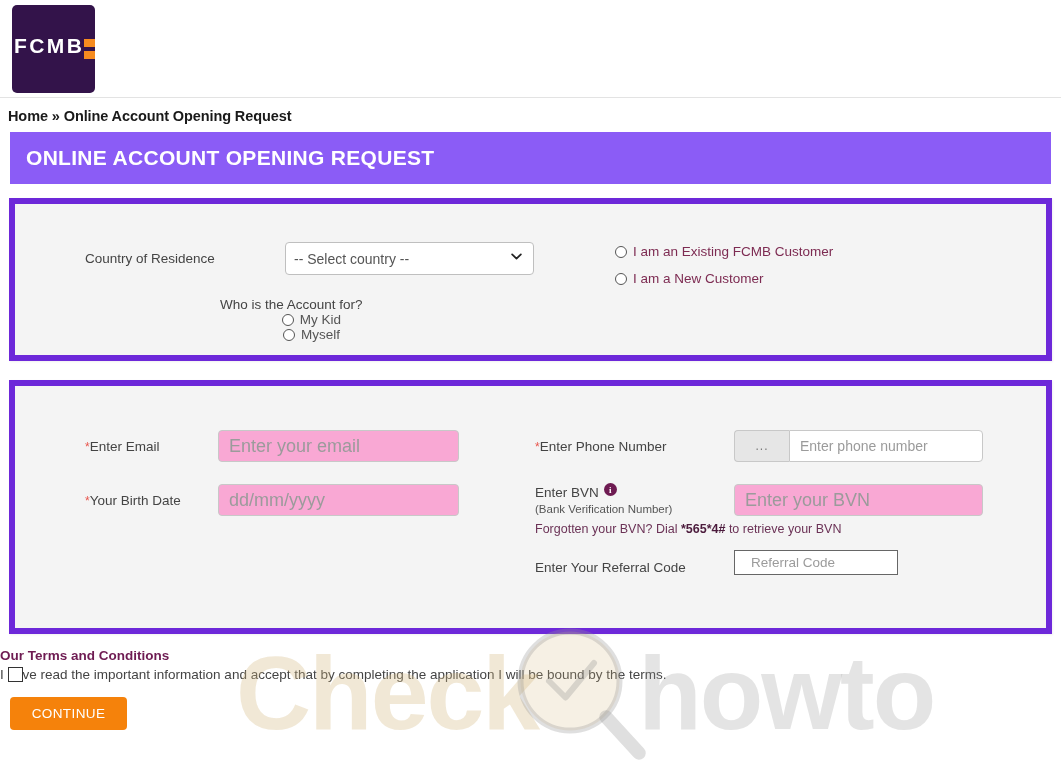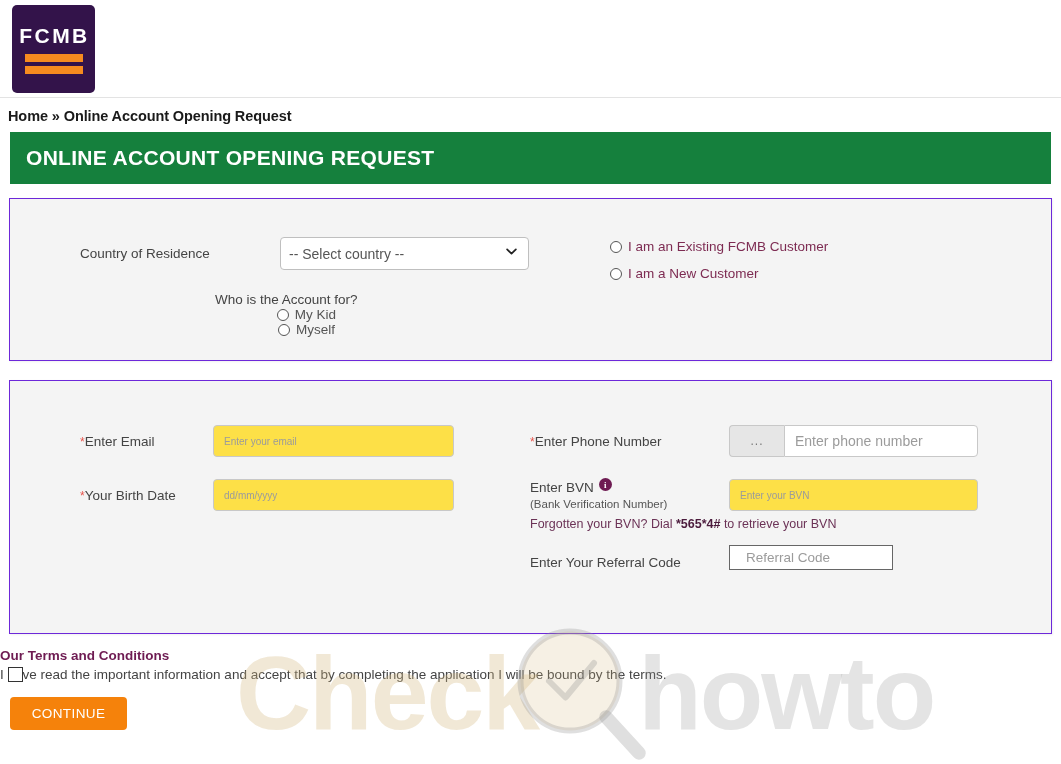--- a/index.html
+++ b/index.html
@@ -23,21 +23,21 @@
   }
   .logo {
     position: absolute;
     left: 12px;
     top: 5px;
     width: 83px;
     height: 88px;
     background: #33134a;
     border-radius: 5px;
     display: flex;
-    flex-direction: column;
+    flex-direction: row;
     align-items: center;
     justify-content: center;
   }
   .logo-word {
     color: #ffffff;
     font-size: 21px;
     font-weight: bold;
     letter-spacing: 2.4px;
     line-height: 1;
     margin-bottom: 8px;
@@ -57,37 +57,37 @@
     font-size: 14.5px;
     font-weight: bold;
     color: #1a1a1a;
     letter-spacing: -0.1px;
   }
 
   
   .page-banner {
     margin: 0 10px;
     height: 52px;
-    background: #15803d;
+    background: #8b5cf6;
     display: flex;
     align-items: center;
     padding-left: 16px;
   }
   .page-banner-title {
     color: #ffffff;
     font-size: 21px;
     font-weight: bold;
     letter-spacing: 0.3px;
   }
 
   
   .panel {
     margin: 12px 9px;
     background: #f4f4f4;
-    border: 1px solid #6d28d9;
+    border: 6px solid #6d28d9;
     box-shadow: 1px 1px 2px rgba(0,0,0,0.06);
     position: relative;
   }
   #panel-one { margin-top: 14px; height: 163px; }
   #panel-two { margin-top: 19px; height: 254px; }
 
   .row { display: flex; align-items: center; }
 
   
   .p1-left { position: absolute; left: 70px; top: 38px; width: 470px; }
@@ -161,23 +161,23 @@
     white-space: nowrap;
   }
   .req { color: #e8554d; font-size: 12px; }
   .w-left-label { width: 133px; }
   .w-right-label { width: 199px; }
 
   input.txt {
     height: 32px;
     border: 1px solid #c8c8c8;
     border-radius: 4px;
-    background: #fde047;
-    font-family: "Liberation Sans", sans-serif;
-    font-size: 10px;
+    background: #f9a8d4;
+    font-family: "Liberation Sans", sans-serif;
+    font-size: 18px;
     color: #555555;
     padding: 0 10px;
     outline: none;
   }
   input.txt::placeholder { color: #9b9b9b; }
   .w-email  { width: 241px; }
   .w-birth  { width: 241px; }
   .w-bvn    { width: 249px; }
 
   .phone-group { display: flex; }

